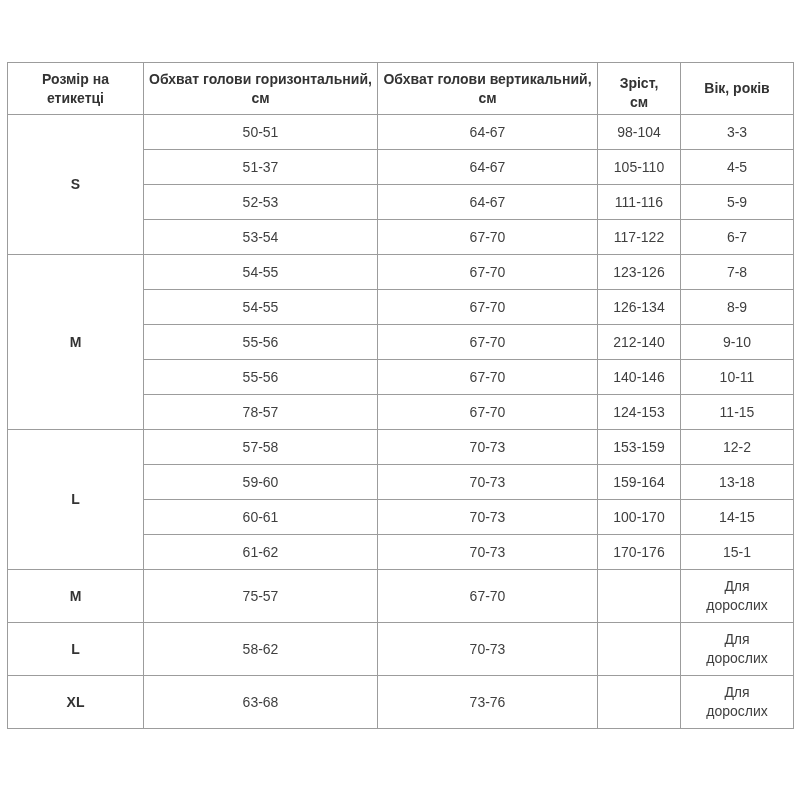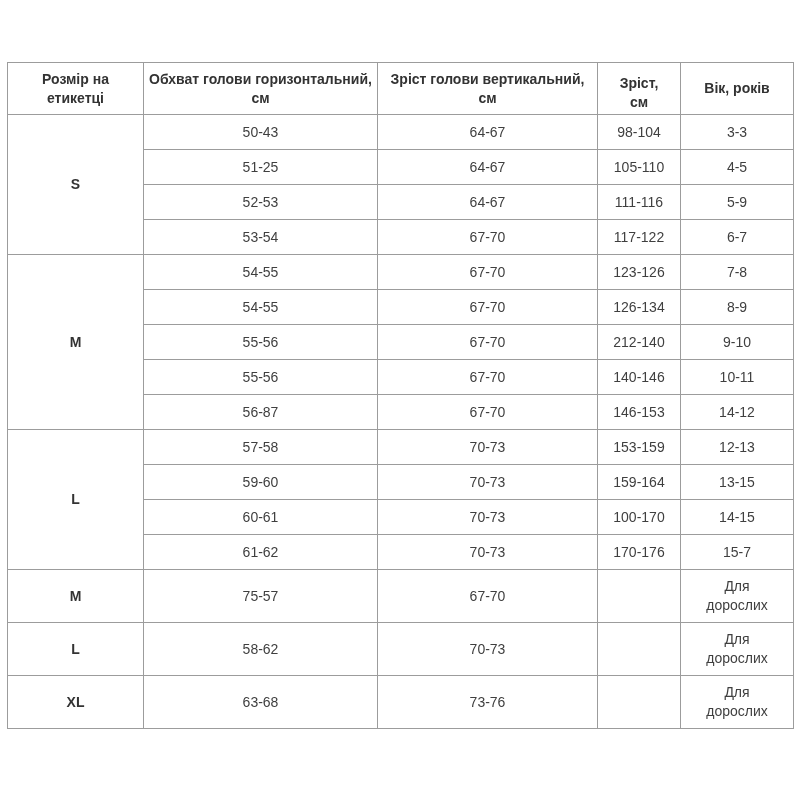--- a/index.html
+++ b/index.html
@@ -57,35 +57,35 @@
       <col style="width:136px">
       <col style="width:234px">
       <col style="width:220px">
       <col style="width:83px">
       <col style="width:113px">
     </colgroup>
     <thead>
       <tr>
           <th class="col-0"><span class="hdr-span">Розмір на етикетці</span></th>
           <th class="col-1"><span class="hdr-span">Обхват голови горизонтальний, см</span></th>
-          <th class="col-2"><span class="hdr-span">Зріст голови вертикальний, см</span></th>
+          <th class="col-2"><span class="hdr-span">Обхват голови вертикальний, см</span></th>
           <th class="col-3"><span class="hdr-span">Зріст, см</span></th>
           <th class="col-4"><span class="hdr-span">Вік, років</span></th>
         </tr>
     </thead>
     <tbody>
         <tr class="row-child">
           <td class="size-cell" rowspan="4">S</td>
-          <td class="data-cell col-1"><span class="cell-span">50-43</span></td>
+          <td class="data-cell col-1"><span class="cell-span">50-51</span></td>
           <td class="data-cell col-2"><span class="cell-span">64-67</span></td>
           <td class="data-cell col-3"><span class="cell-span">98-104</span></td>
           <td class="data-cell col-4"><span class="cell-span">3-3</span></td>
         </tr>
         <tr class="row-child">
-          <td class="data-cell col-1"><span class="cell-span">51-25</span></td>
+          <td class="data-cell col-1"><span class="cell-span">51-37</span></td>
           <td class="data-cell col-2"><span class="cell-span">64-67</span></td>
           <td class="data-cell col-3"><span class="cell-span">105-110</span></td>
           <td class="data-cell col-4"><span class="cell-span">4-5</span></td>
         </tr>
         <tr class="row-child">
           <td class="data-cell col-1"><span class="cell-span">52-53</span></td>
           <td class="data-cell col-2"><span class="cell-span">64-67</span></td>
           <td class="data-cell col-3"><span class="cell-span">111-116</span></td>
           <td class="data-cell col-4"><span class="cell-span">5-9</span></td>
         </tr>
@@ -114,49 +114,49 @@
           <td class="data-cell col-3"><span class="cell-span">212-140</span></td>
           <td class="data-cell col-4"><span class="cell-span">9-10</span></td>
         </tr>
         <tr class="row-child">
           <td class="data-cell col-1"><span class="cell-span">55-56</span></td>
           <td class="data-cell col-2"><span class="cell-span">67-70</span></td>
           <td class="data-cell col-3"><span class="cell-span">140-146</span></td>
           <td class="data-cell col-4"><span class="cell-span">10-11</span></td>
         </tr>
         <tr class="row-child">
-          <td class="data-cell col-1"><span class="cell-span">56-87</span></td>
+          <td class="data-cell col-1"><span class="cell-span">78-57</span></td>
           <td class="data-cell col-2"><span class="cell-span">67-70</span></td>
-          <td class="data-cell col-3"><span class="cell-span">146-153</span></td>
-          <td class="data-cell col-4"><span class="cell-span">14-12</span></td>
+          <td class="data-cell col-3"><span class="cell-span">124-153</span></td>
+          <td class="data-cell col-4"><span class="cell-span">11-15</span></td>
         </tr>
         <tr class="row-child">
           <td class="size-cell" rowspan="4">L</td>
           <td class="data-cell col-1"><span class="cell-span">57-58</span></td>
           <td class="data-cell col-2"><span class="cell-span">70-73</span></td>
           <td class="data-cell col-3"><span class="cell-span">153-159</span></td>
-          <td class="data-cell col-4"><span class="cell-span">12-13</span></td>
+          <td class="data-cell col-4"><span class="cell-span">12-2</span></td>
         </tr>
         <tr class="row-child">
           <td class="data-cell col-1"><span class="cell-span">59-60</span></td>
           <td class="data-cell col-2"><span class="cell-span">70-73</span></td>
           <td class="data-cell col-3"><span class="cell-span">159-164</span></td>
-          <td class="data-cell col-4"><span class="cell-span">13-15</span></td>
+          <td class="data-cell col-4"><span class="cell-span">13-18</span></td>
         </tr>
         <tr class="row-child">
           <td class="data-cell col-1"><span class="cell-span">60-61</span></td>
           <td class="data-cell col-2"><span class="cell-span">70-73</span></td>
           <td class="data-cell col-3"><span class="cell-span">100-170</span></td>
           <td class="data-cell col-4"><span class="cell-span">14-15</span></td>
         </tr>
         <tr class="row-child">
           <td class="data-cell col-1"><span class="cell-span">61-62</span></td>
           <td class="data-cell col-2"><span class="cell-span">70-73</span></td>
           <td class="data-cell col-3"><span class="cell-span">170-176</span></td>
-          <td class="data-cell col-4"><span class="cell-span">15-7</span></td>
+          <td class="data-cell col-4"><span class="cell-span">15-1</span></td>
         </tr>
         <tr class="row-adult">
           <td class="size-cell" rowspan="1">M</td>
           <td class="data-cell col-1"><span class="cell-span">75-57</span></td>
           <td class="data-cell col-2"><span class="cell-span">67-70</span></td>
           <td class="data-cell col-3"><span class="cell-span"></span></td>
           <td class="data-cell col-4"><span class="cell-span wrap-narrow">Для дорослих</span></td>
         </tr>
         <tr class="row-adult">
           <td class="size-cell" rowspan="1">L</td>

